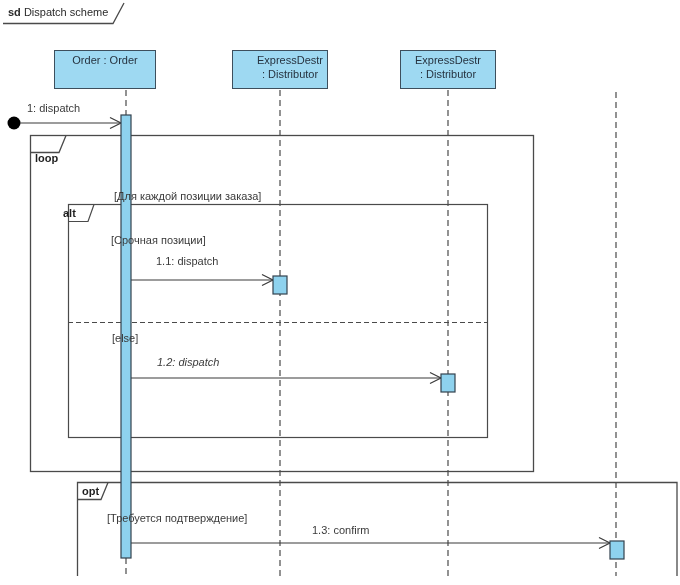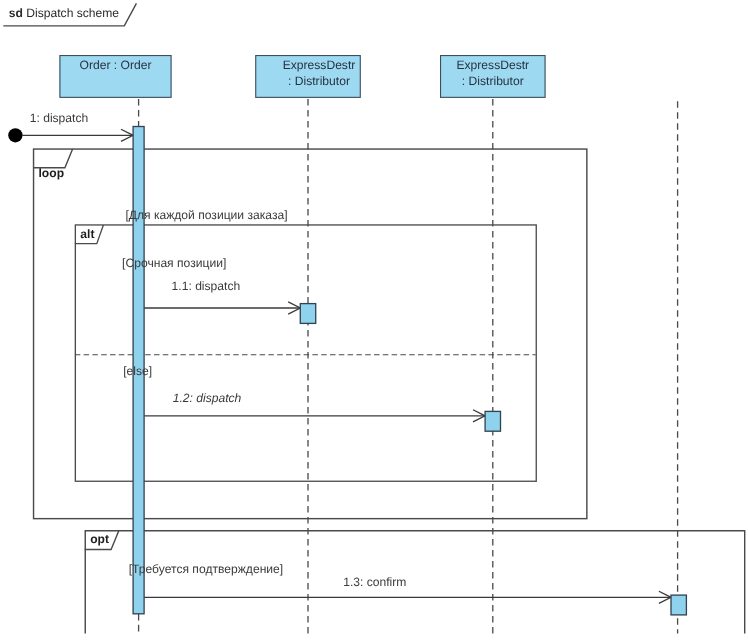--- a/index.html
+++ b/index.html
@@ -110,21 +110,21 @@
     <div>ExpressDestr</div>
     <div>: Distributor</div>
   </div>
 
   <div class="lbl" style="left:27px;  top:102px;">1: dispatch</div>
   <div class="lbl" style="left:156px; top:255px;">1.1: dispatch</div>
   <div class="lbl" style="left:157px; top:356px;font-style:italic;">1.2: dispatch</div>
   <div class="lbl" style="left:312px; top:524px;">1.3: confirm</div>
 
   <div class="lbl op" style="left:35px; top:152px;">loop</div>
-  <div class="lbl op" style="left:73px; top:207px;">alt</div>
+  <div class="lbl op" style="left:63px; top:207px;">alt</div>
   <div class="lbl op" style="left:82px; top:485px;">opt</div>
 
   <div class="lbl" style="left:114px; top:162px;margin-top:28px;">[Для каждой позиции заказа]</div>
   <div class="lbl" style="left:111px; top:234px;">[Срочная позиции]</div>
   <div class="lbl" style="left:112px; top:332px;">[else]</div>
-  <div class="lbl" style="left:117px; top:512px;">[Требуется подтверждение]</div>
+  <div class="lbl" style="left:107px; top:512px;">[Требуется подтверждение]</div>
 
 </div>
 
 </body></html>

